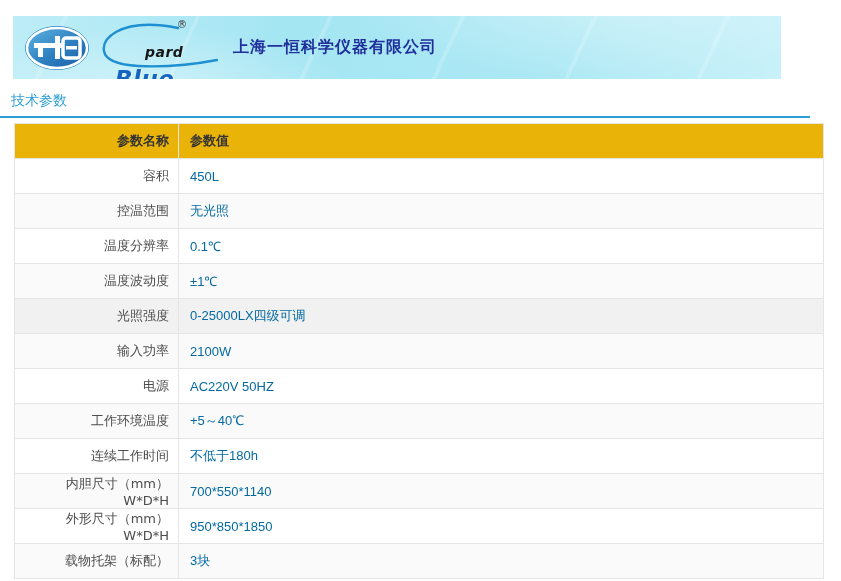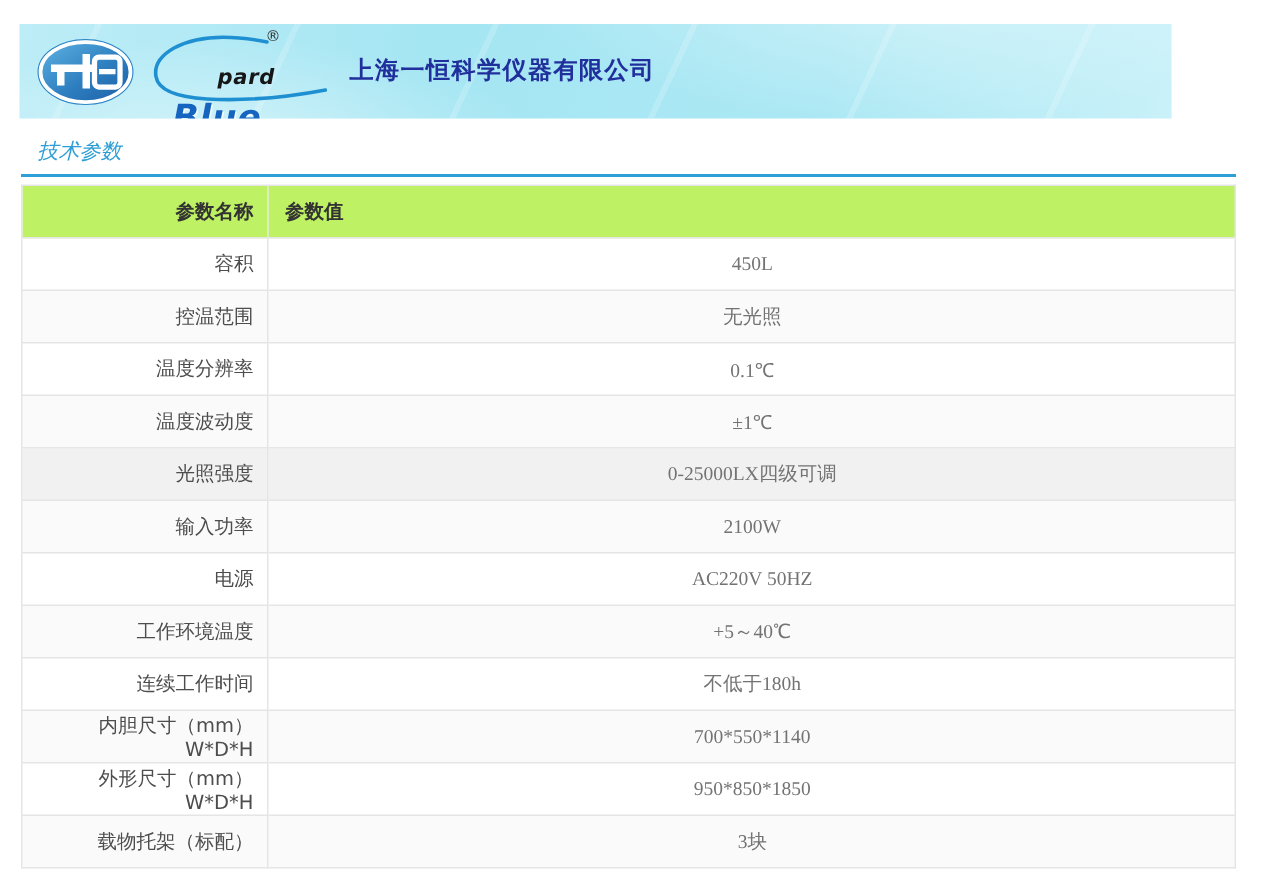--- a/index.html
+++ b/index.html
@@ -42,47 +42,46 @@
   .bluepard .reg { position:absolute; left:77px; top:-2px; font-size:10px; color:#333; font-style:normal; }
 
   .company {
     margin-left:15px;
     font-size:16px; font-weight:bold; color:#202f9c; letter-spacing:1px;
     white-space:nowrap;
   }
 
   
   .section-title {
-    position:absolute; left:14px; top:92px;
+    position:absolute; left:0; top:92px;
     width:810px;
     padding:0 0 6px 11px;
     font-size:14px; color:#2e9fd6;
     border-bottom:2px solid #2e9fd6;
-    font-style:italic;
   }
 
   
   table.spec {
     position:absolute; left:14px; top:123px;
     width:810px;
     border-collapse:collapse;
     font-size:13px;
     table-layout:fixed;
   }
   .spec th, .spec td {
     border:1px solid #e5e5e5;
     height:35px;
     padding:0 10px;
     vertical-align:middle;
   }
-  .spec th { background:#bef264; color:#333; font-weight:bold; font-size:13px; }
+  .spec th { background:#eab308; color:#333; font-weight:bold; font-size:13px; }
   .spec th.col-name, .spec td.name { width:164px; text-align:right; padding-right:9px; }
   .spec th.col-value, .spec td.value { text-align:left; padding-left:11px; }
   .spec td.name  { color:#4d4d4d; }
-  .spec td.value { color:#737373; font-family:Liberation Serif, serif;text-align:center; }
+  .spec td.value { color:#0369a1; font-family:Liberation Sans, sans-serif; }
   .spec tbody tr { background:#fff; }
   .spec tbody tr:nth-child(even) { background:#fafafa; }
   .spec tbody tr.hl { background:#f1f1f1; }
 </style>
 </head>
 <body>
 
 <div class="banner">
 
   <div class="oval-logo">

